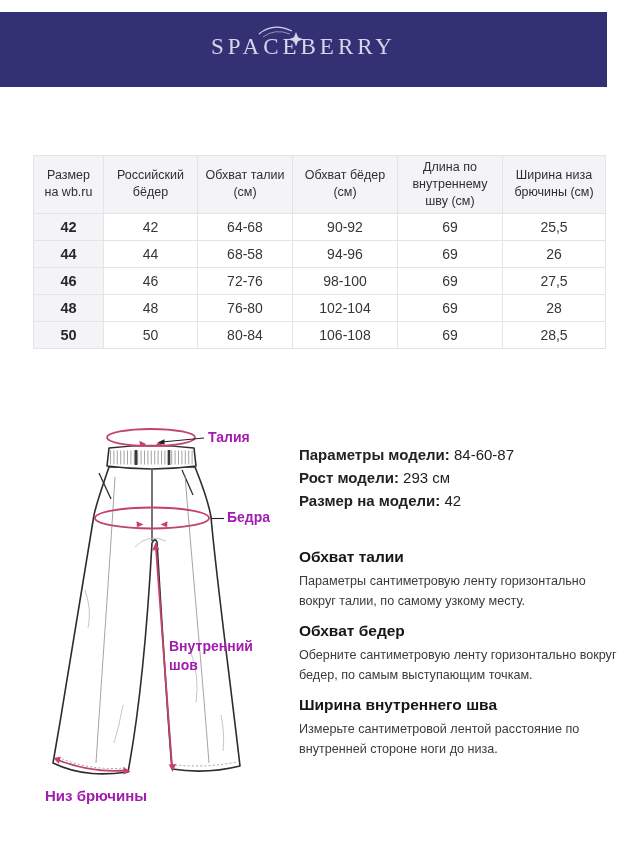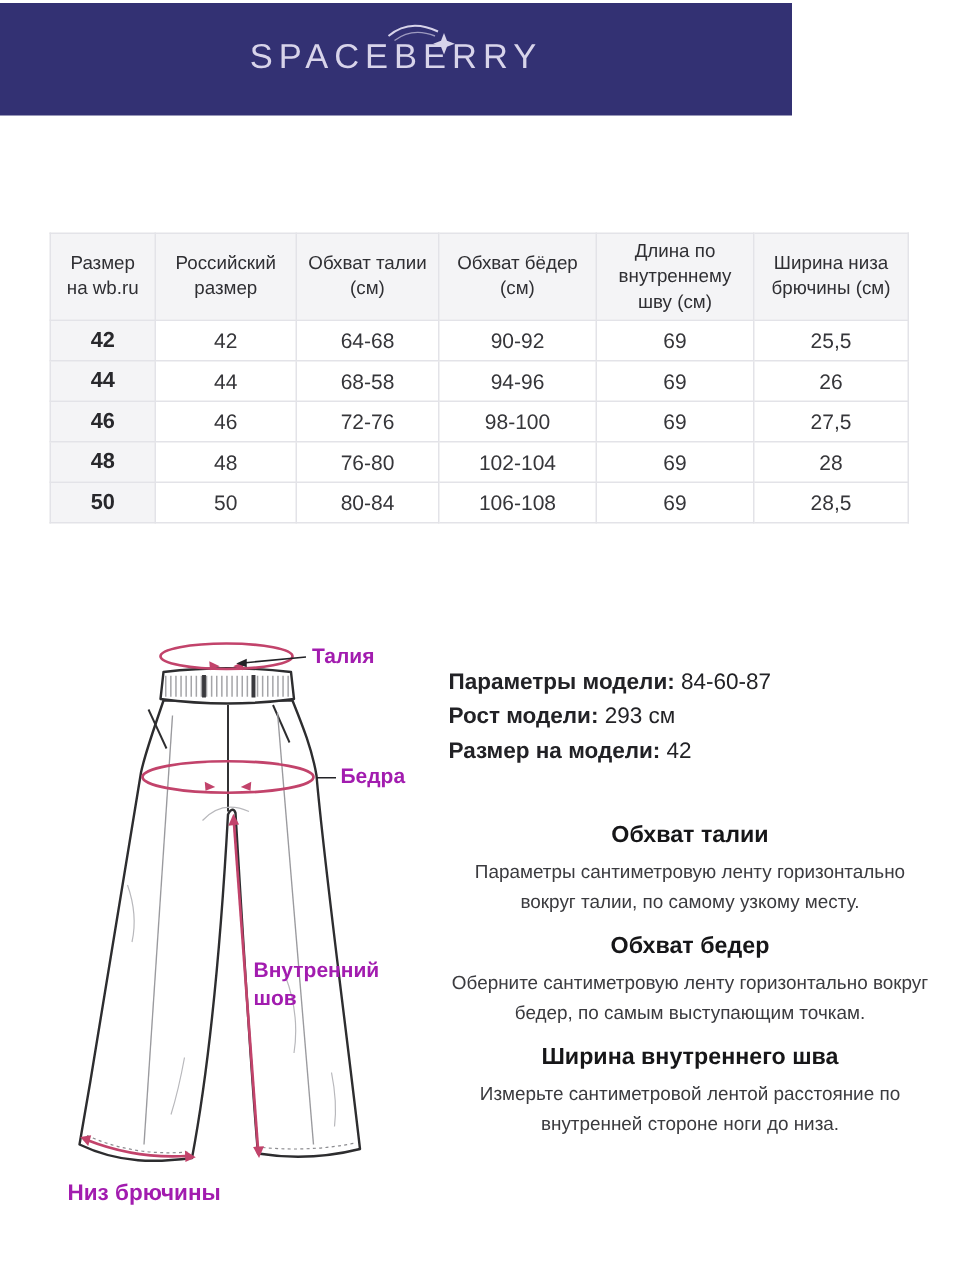--- a/index.html
+++ b/index.html
@@ -11,21 +11,21 @@
     --text-dark:#222226;
     --text-gray:#3b3b3f;
   }
   *{box-sizing:border-box;}
   html,body{margin:0;padding:0;background:#ffffff;}
   .page{
     position:relative;width:636px;height:848px;overflow:hidden;background:#fff;
     font-family:"Liberation Sans", sans-serif;color:var(--text-dark);
   }
   
-  .brand-bar{position:absolute;left:0;top:2px;width:528px;height:75px;background:var(--header-bg);}
+  .brand-bar{position:absolute;left:0;top:12px;width:607px;height:75px;background:var(--header-bg);font-family:Liberation Serif, serif;}
   .logo-text{
     position:absolute;left:0;top:22px;width:100%;text-align:center;
     font-size:23px;font-weight:400;letter-spacing:4px;color:var(--logo-color);
   }
   .star-svg{position:absolute;left:256px;top:9px;}
   
   .size-table{
     position:absolute;left:33px;top:155px;width:572px;
     border-collapse:collapse;table-layout:fixed;
   }
@@ -57,21 +57,21 @@
   .stitch{stroke:#8a8a8e;stroke-width:0.8;fill:none;stroke-dasharray:2 2.2;}
   .pink{stroke:var(--accent-pink);fill:none;}
   .pinkfill{fill:var(--accent-pink);stroke:none;}
   .leader{stroke:#222226;stroke-width:1.1;fill:none;}
   .leaderfill{fill:#222226;stroke:none;}
   
   .info-col{position:absolute;left:299px;top:443px;width:320px;}
   .model-line{margin:0;font-size:15px;line-height:23px;color:#222226;}
   .model-line b{font-weight:700;}
   
-  .guide{position:absolute;left:299px;top:547px;width:322px;text-align:center;}
+  .guide{position:absolute;left:299px;top:547px;width:322px;}
   .guide-section{margin:0 0 10px 0;}
   .guide-title{margin:0;font-size:15.5px;line-height:19px;font-weight:700;color:#161618;}
   .guide-text{margin:5px 0 0 0;font-size:12.6px;line-height:20px;color:var(--text-gray);}
 </style>
 </head>
 <body>
 
 <div class="page">
 
   <header class="brand-bar">
@@ -88,21 +88,21 @@
       <col style="width:70px">
         <col style="width:94px">
         <col style="width:95px">
       <col style="width:105px">
         <col style="width:105px">
         <col style="width:103px">
     </colgroup>
     <thead>
       <tr>
         <th>Размер на wb.ru</th>
-        <th>Российский размер</th>
+        <th>Российский бёдер</th>
         <th>Обхват талии (см)</th>
         <th>Обхват бёдер (см)</th>
         <th>Длина по внутреннему шву (см)</th>
         <th>Ширина низа брючины (см)</th>
       </tr>
     </thead>
     <tbody>
       <tr>
         <th class="rowhead">42</th>
         <td>42</td>

